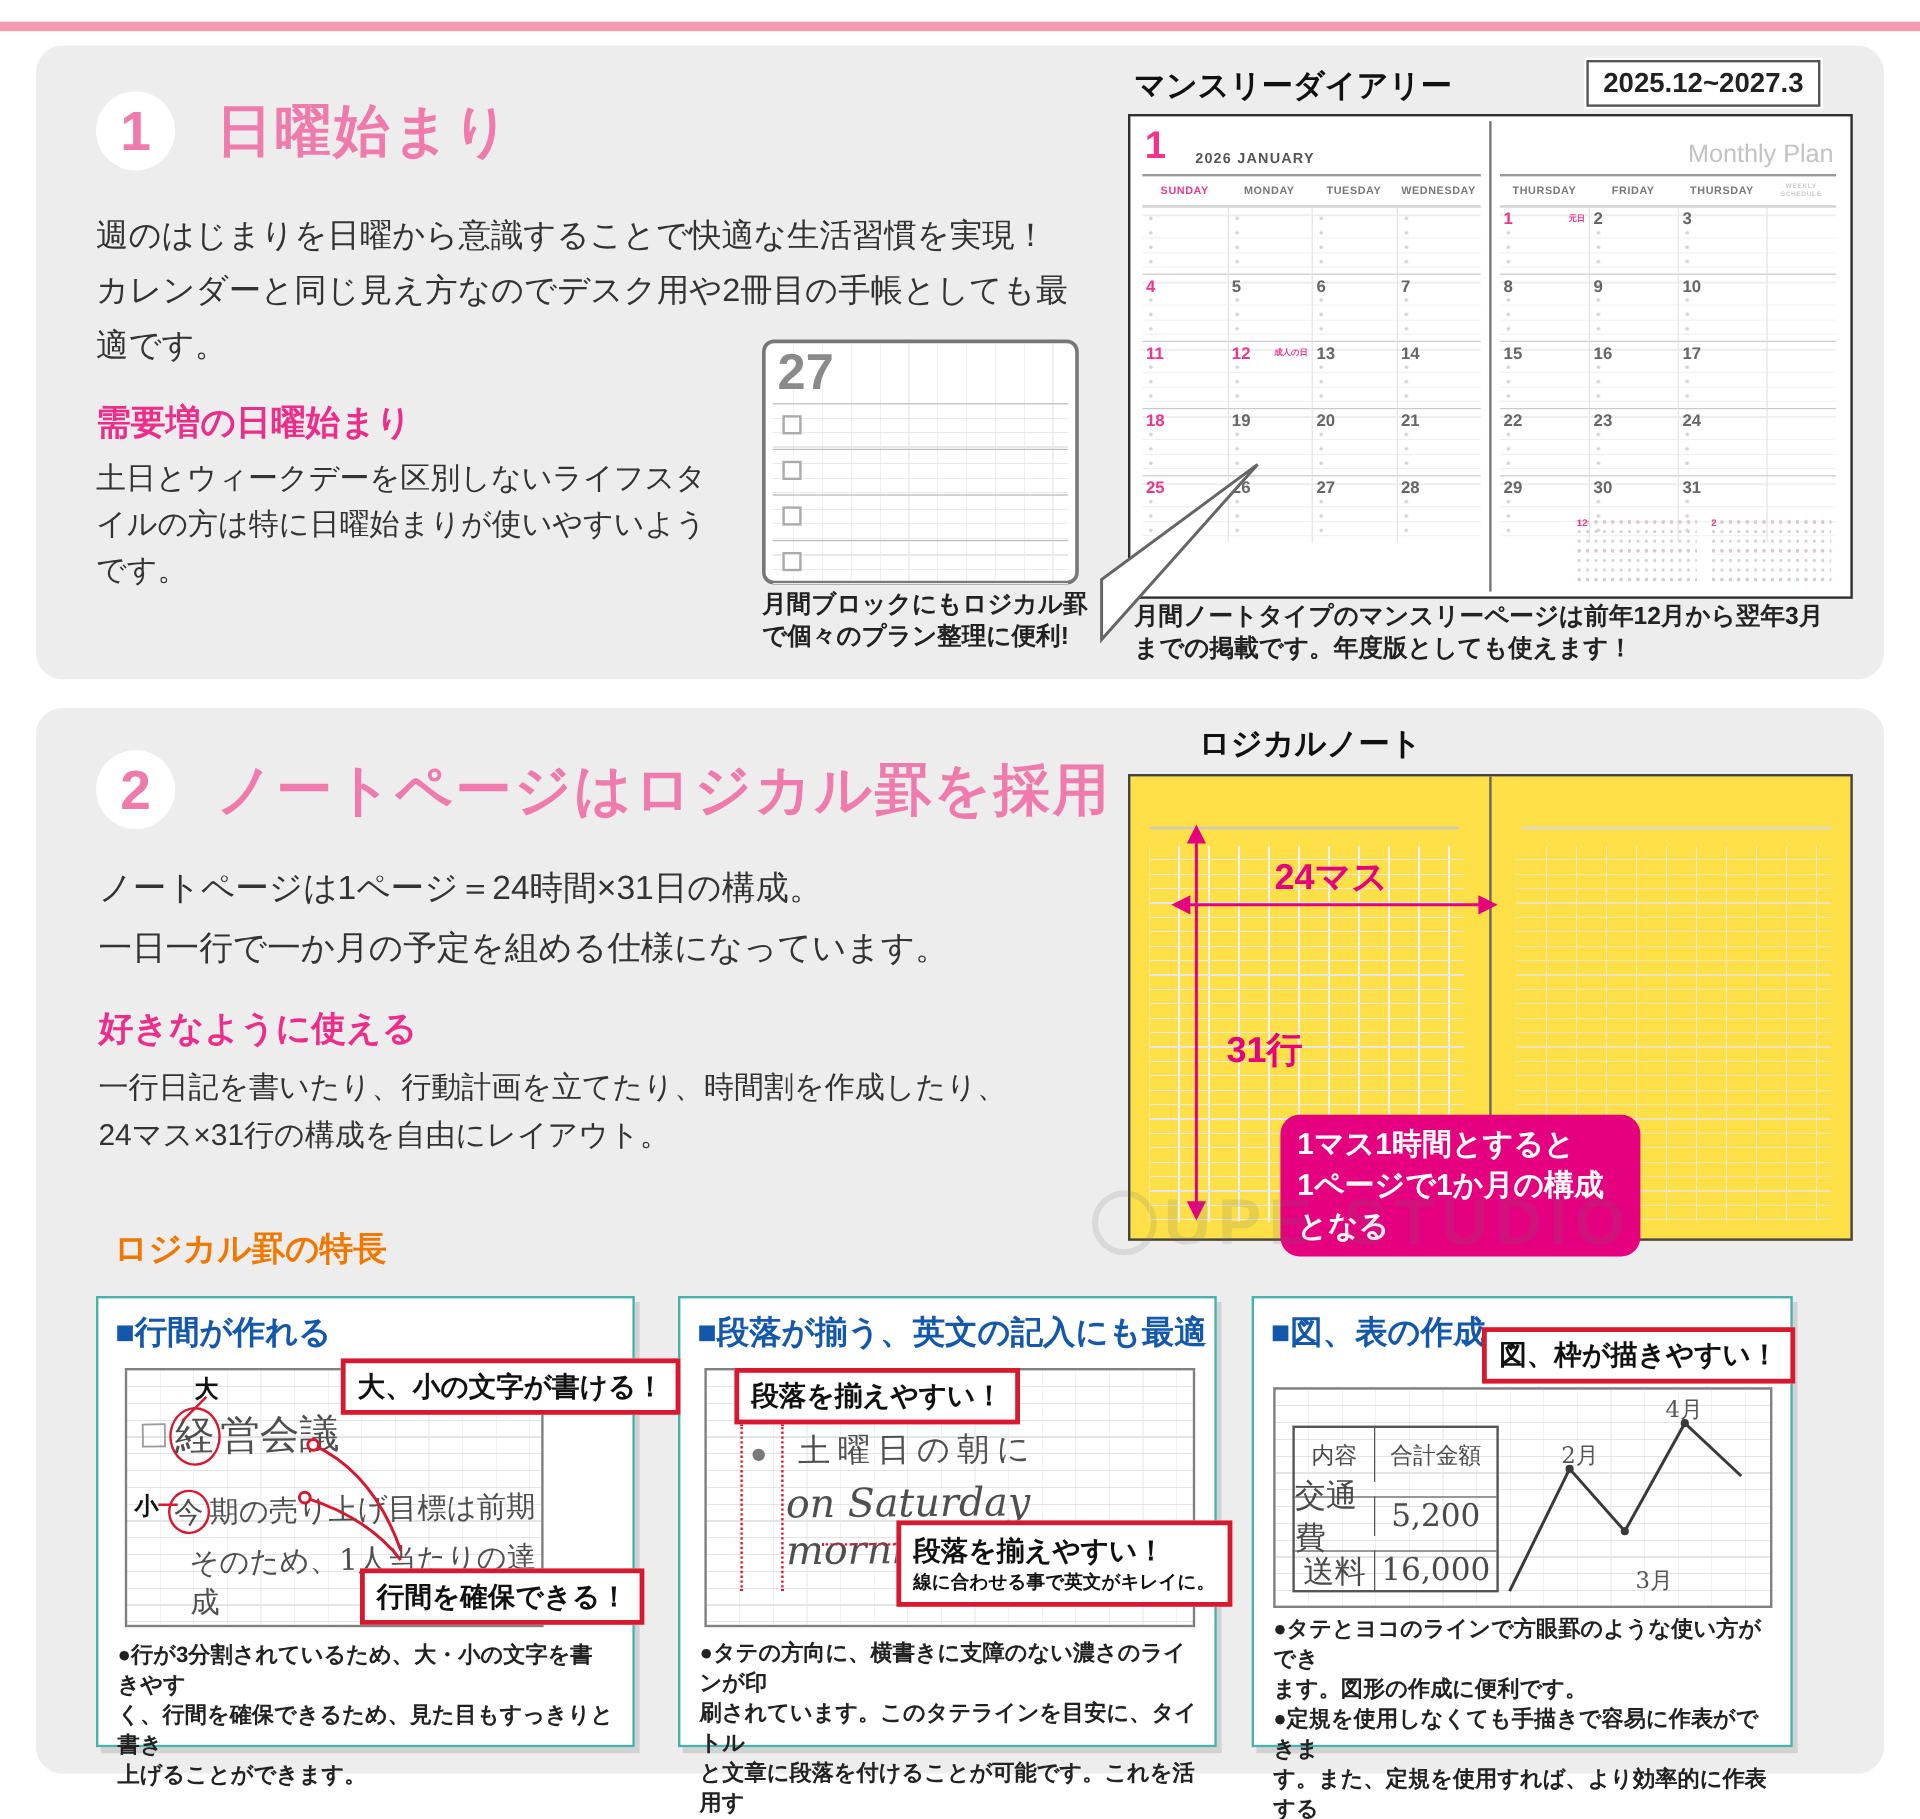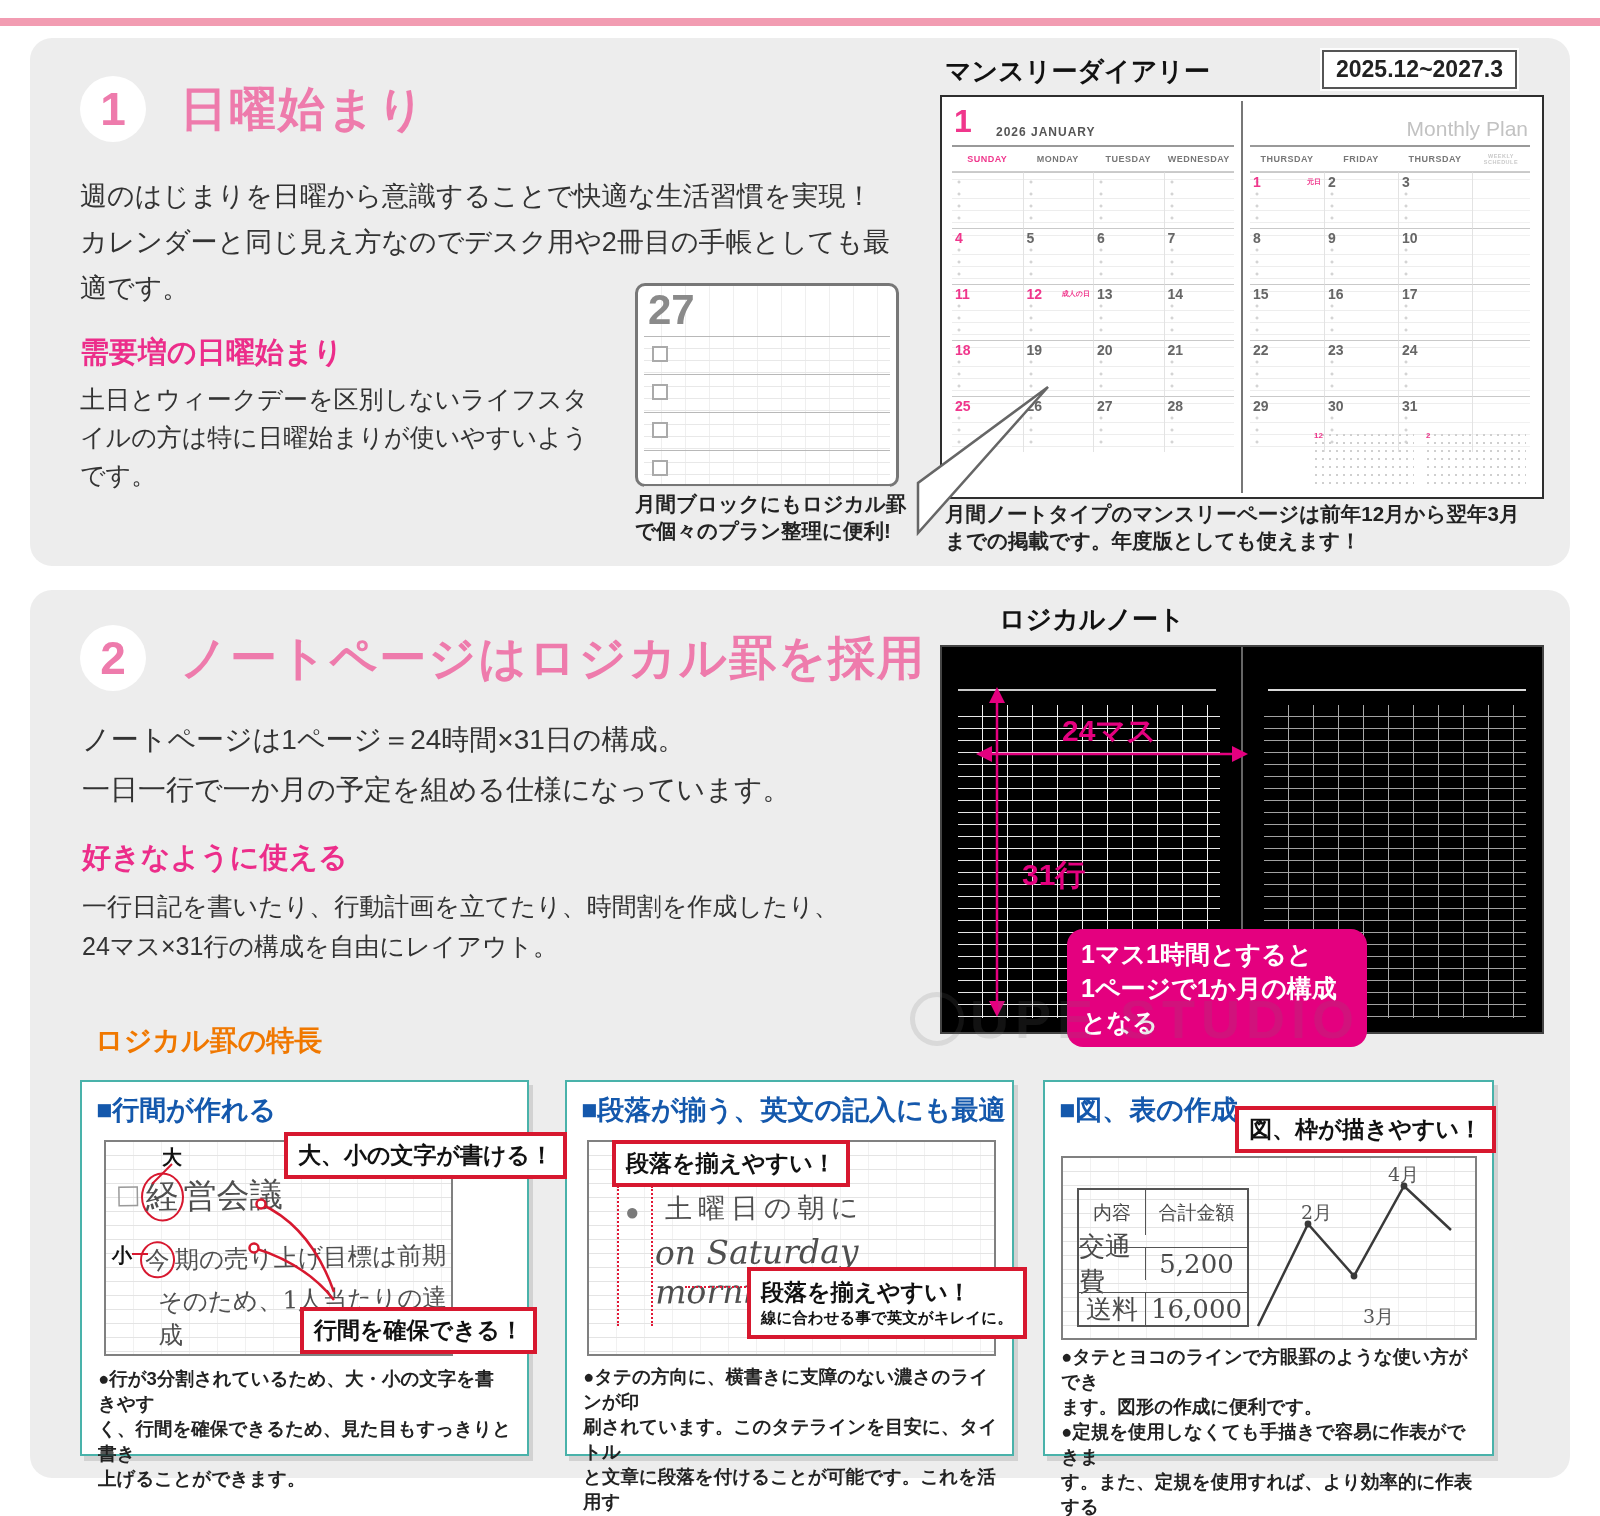--- a/index.html
+++ b/index.html
@@ -55,21 +55,21 @@
   .cal-cell.weekly{background-image:repeating-linear-gradient(to bottom,transparent 0 11px,#f1f1f1 11px 12px);}
   #mini-cals{position:absolute;right:4px;bottom:4px;display:flex;gap:12px;}
   .mini-cal{position:relative;width:100px;height:52px;
     background-image:radial-gradient(circle at 2px 2px,#cfcfcf 1px,transparent 1.5px),radial-gradient(circle at 2px 2px,#f48fb8 1px,transparent 1.5px);
     background-size:7px 8px,7px 24px;}
   .mini-num{position:absolute;top:-2px;left:0;font-size:8px;font-weight:bold;color:#f0368c;}
   #range-box{position:absolute;left:1292px;top:12px;padding:4px 12px;background:#fff;border:2px solid #555;box-shadow:0 0 0 2px #fdfdfd;font-size:23px;font-weight:700;color:#222;}
   .spread-label{position:absolute;font-size:26px;font-weight:800;color:#111;}
 
   
-  #notebook{position:absolute;left:910px;top:55px;width:600px;height:385px;background:#000000;border:2.5px solid #444;}
+  #notebook{position:absolute;left:910px;top:55px;width:600px;height:385px;background:#fde047;border:2.5px solid #444;}
   .nb-headline{position:absolute;top:42px;height:2px;background:#c9c9c9;width:258px;}
   .nb-ruled{position:absolute;top:58px;bottom:14px;width:262px;
     background-image:repeating-linear-gradient(to bottom,transparent 0 11px,#e7e7e7 11px 12px),repeating-linear-gradient(to right,transparent 0 24px,#f2f2f2 24px 25px);}
   #nb-center{position:absolute;left:299px;top:0;bottom:0;width:2px;background:#666;}
   .arrow-label{position:absolute;font-size:30px;font-weight:800;color:#e4007f;z-index:3;}
   #badge{position:absolute;left:125px;top:282px;width:272px;border-radius:16px;background:#e4007f;color:#fff;font-size:25px;font-weight:800;line-height:34px;padding:8px 14px;z-index:4;}
   #watermark{position:absolute;left:880px;top:398px;z-index:5;color:rgba(110,110,110,0.16);font-size:54px;font-weight:800;letter-spacing:6px;display:flex;align-items:center;gap:6px;}
   #watermark .wm-circle{width:44px;height:44px;border:5px solid rgba(110,110,110,0.16);border-radius:50%;}
 
   #features-label{position:absolute;left:65px;top:432px;font-size:28px;font-weight:800;color:#f07800;}

